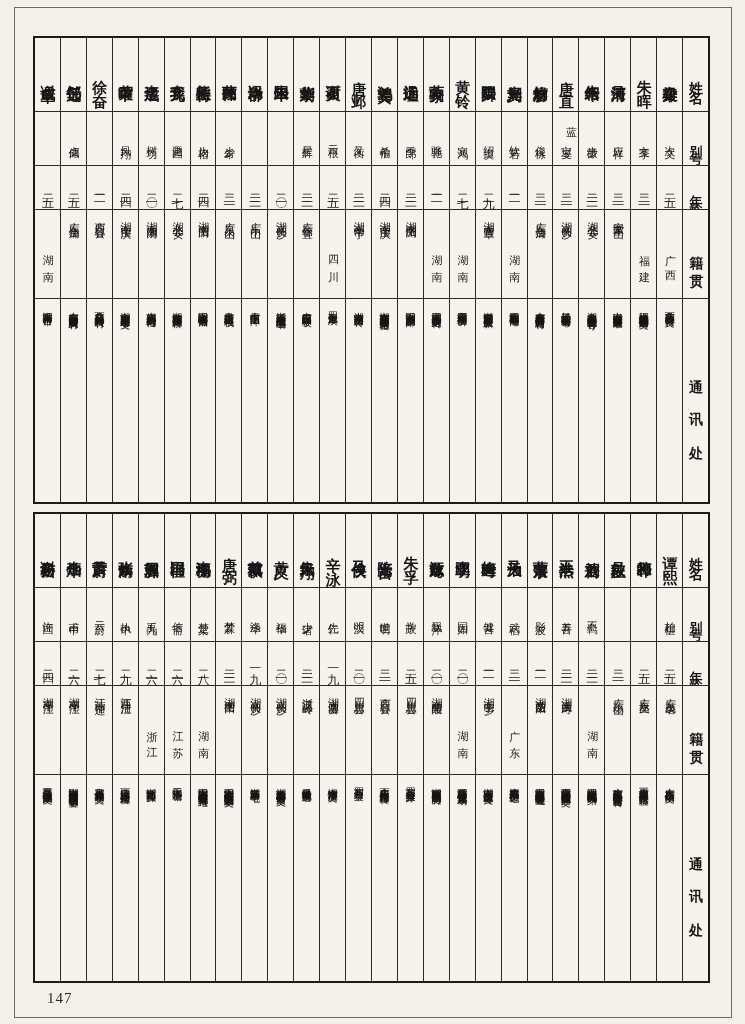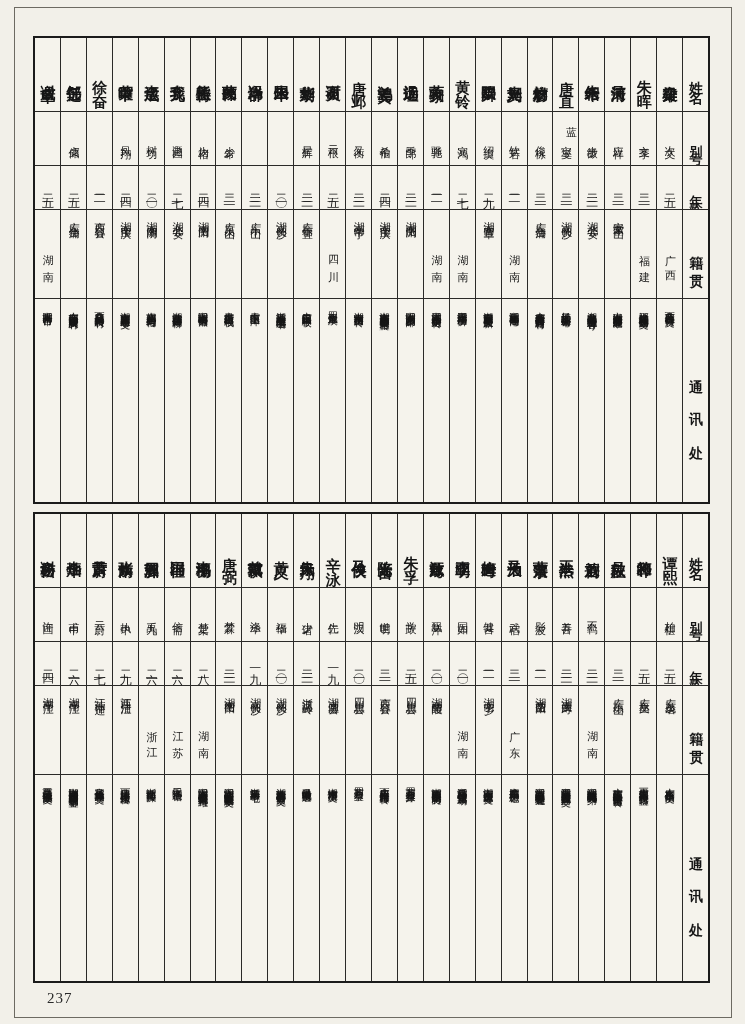--- a/index.html
+++ b/index.html
@@ -1077,14 +1077,14 @@
           <span>二四</span>
         </div>
     <div class="cell c-native">
           <span>湖南平江</span>
         </div>
     <div class="cell c-addr">
           <span>平江县西城三犊源谢家大屋交</span>
         </div>
   </div>
 </div>
-  <div class="pagenum">237</div>
+  <div class="pagenum">147</div>
 </div>
 
 </body></html>

